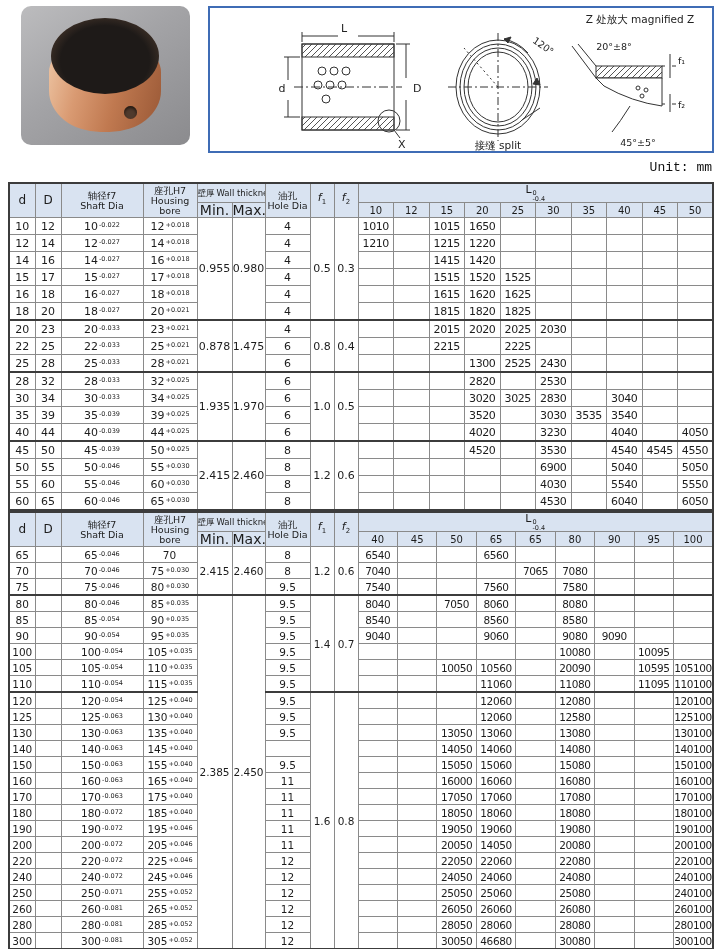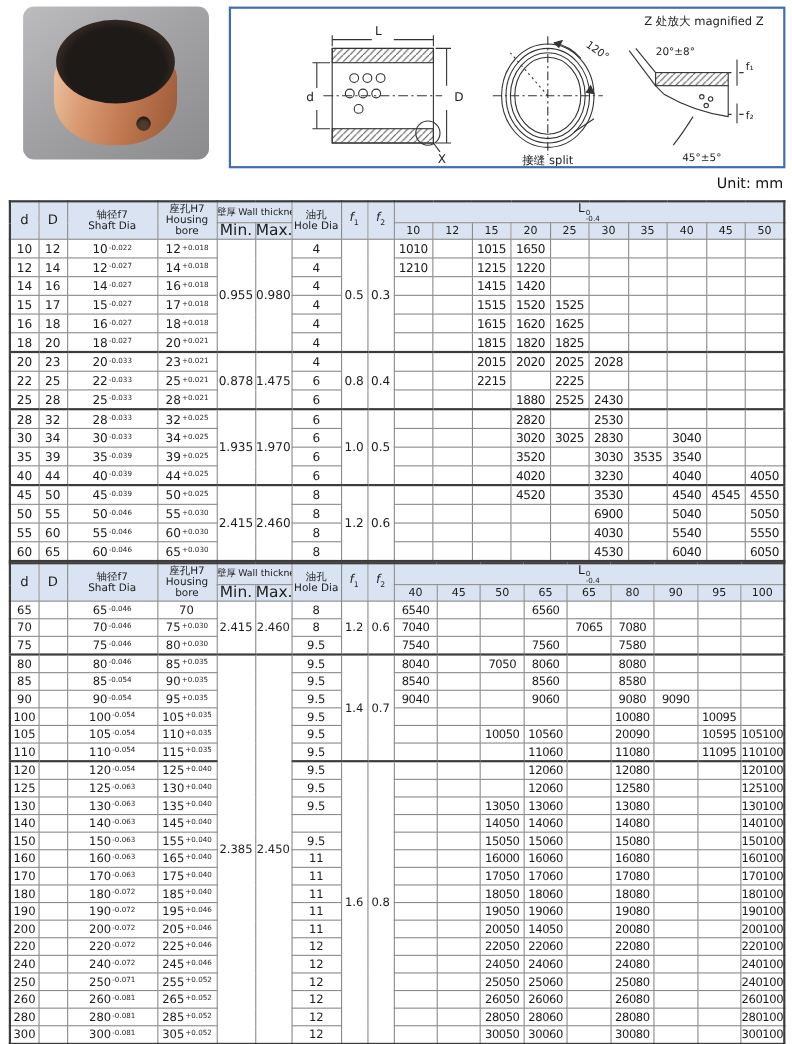--- a/index.html
+++ b/index.html
@@ -17,21 +17,21 @@
   .bush-oil{position:absolute;left:76px;top:88px;width:13px;height:13px;border-radius:50%;
          background:#4f3a2d;box-shadow:inset 0 2px 3px #241811;}
   
   .drawbox{position:absolute;left:208px;top:6px;width:506px;height:147px;box-sizing:border-box;
            border:2px solid #3f6cb5;background:#fff;}
   .drawbox svg{display:block;}
   .drawbox text{font-family:"DejaVu Sans",sans-serif;font-size:11px;fill:#222;}
   .drawbox .small{font-size:9.5px;}
   .drawbox .ttl{font-size:10.5px;}
   
-  .unit{position:absolute;top:160px;right:8px;font-size:13px;color:#111;}
+  .unit{position:absolute;top:160px;right:8px;font-size:13px;color:#111;font-family:Liberation Mono, monospace;}
   
   table.spec{position:absolute;left:8px;width:704px;border-collapse:collapse;table-layout:fixed;
              border:2px solid #3c3c3c;}
   .spec th,.spec td{border:1px solid #8a8a8a;text-align:center;vertical-align:middle;
              padding:0;overflow:hidden;white-space:nowrap;}
   .spec th{background:#d9e3f1;font-weight:normal;font-size:10px;line-height:11px;}
   .spec th div{font-size:9.5px;line-height:10px;}
   .spec thead tr:first-child th{height:17px;}
   .spec thead tr:last-child th{height:14px;}
   .t1{top:182px;} .t1 tbody td{height:16px;font-size:11px;}
@@ -319,21 +319,21 @@
           <td rowspan="3">0.878</td>
           <td rowspan="3">1.475</td>
           <td>4</td>
           <td rowspan="3">0.8</td>
           <td rowspan="3">0.4</td>
           <td class="lv"></td>
           <td class="lv"></td>
           <td class="lv">2015</td>
           <td class="lv">2020</td>
           <td class="lv">2025</td>
-          <td class="lv">2028</td>
+          <td class="lv">2030</td>
           <td class="lv"></td>
           <td class="lv"></td>
           <td class="lv"></td>
           <td class="lv"></td>
         </tr>
         <tr>
           <td>22</td>
           <td>25</td>
           <td>22<span class="tol">-0.033</span></td>
           <td>25<span class="tol">+0.021</span></td>
@@ -351,21 +351,21 @@
         </tr>
         <tr>
           <td>25</td>
           <td>28</td>
           <td>25<span class="tol">-0.033</span></td>
           <td>28<span class="tol">+0.021</span></td>
           <td>6</td>
           <td class="lv"></td>
           <td class="lv"></td>
           <td class="lv"></td>
-          <td class="lv">1880</td>
+          <td class="lv">1300</td>
           <td class="lv">2525</td>
           <td class="lv">2430</td>
           <td class="lv"></td>
           <td class="lv"></td>
           <td class="lv"></td>
           <td class="lv"></td>
         </tr>
         <tr class="gt">
           <td>28</td>
           <td>32</td>
@@ -969,21 +969,21 @@
         </tr>
         <tr>
           <td>300</td>
           <td></td>
           <td>300<span class="tol">-0.081</span></td>
           <td>305<span class="tol">+0.052</span></td>
           <td>12</td>
           <td class="lv"></td>
           <td class="lv"></td>
           <td class="lv">30050</td>
-          <td class="lv">30060</td>
+          <td class="lv">46680</td>
           <td class="lv"></td>
           <td class="lv">30080</td>
           <td class="lv"></td>
           <td class="lv"></td>
           <td class="lv">300100</td>
         </tr>
       </tbody>
     </table>
 
 </div>

